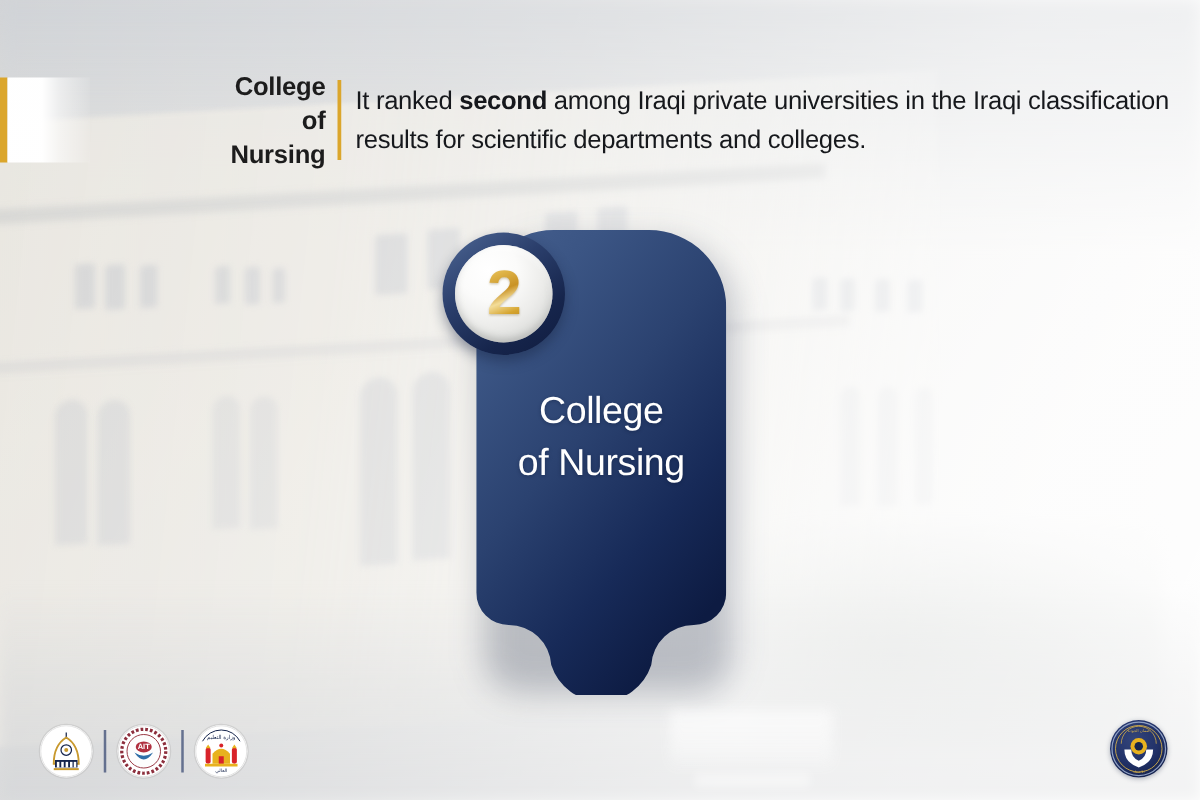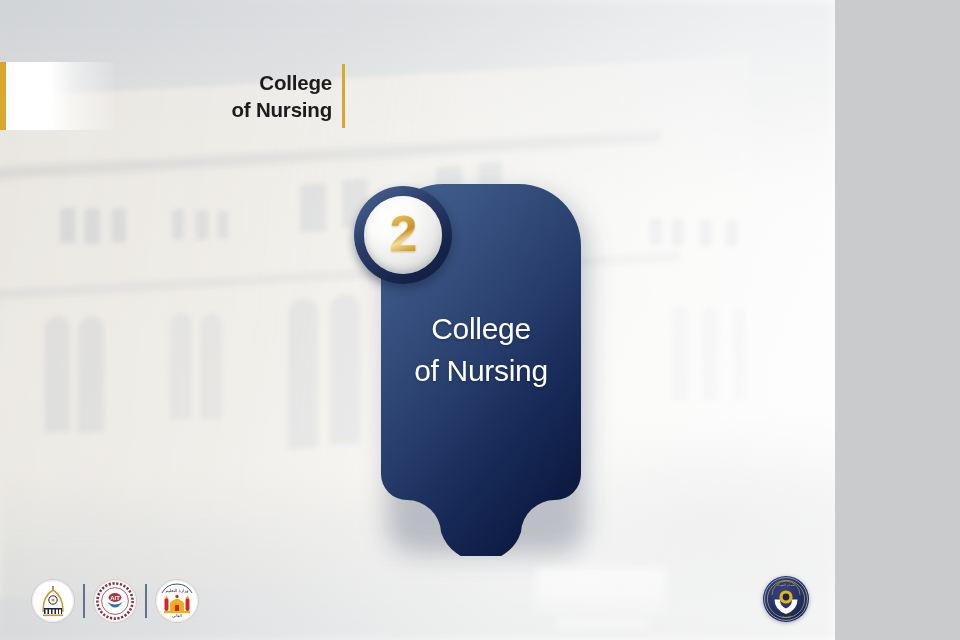--- a/index.html
+++ b/index.html
@@ -6,21 +6,21 @@
     margin: 0;
     padding: 0;
     background: #c9cbcd;
   }
   body {
     font-family: "Liberation Sans", sans-serif;
   }
 
   .poster {
     position: relative;
-    width: 835px;
+    width: 960px;
     height: 640px;
     overflow: hidden;
     background: #d4d5d7;
   }
 
   
   .bg-layer {
     position: absolute;
     inset: 0;
     background:
@@ -371,20 +371,21 @@
   </div>
 
   <div class="header">
     <div class="brand-block">
       <div class="brand-goldbar"></div>
       <div class="brand-sheet"></div>
     </div>
     <div class="brand-name">College
 of Nursing</div>
     <div class="header-divider"></div>
+    <div class="headline"><span>It ranked </span><b>second</b><span> among Iraqi private universities in the Iraqi classification results for scientific departments and colleges.</span></div>
   </div>
 
   <div class="pin-wrap">
     <div class="pin-shadow"></div>
 
     <svg class="pin-svg" width="200" height="372" viewBox="0 0 200 372">
       <defs>
         <linearGradient id="pinGrad" x1="0%" y1="0%" x2="62%" y2="100%">
           <stop offset="0%" stop-color="#46608f"></stop>
           <stop offset="22%" stop-color="#3b5584"></stop>

